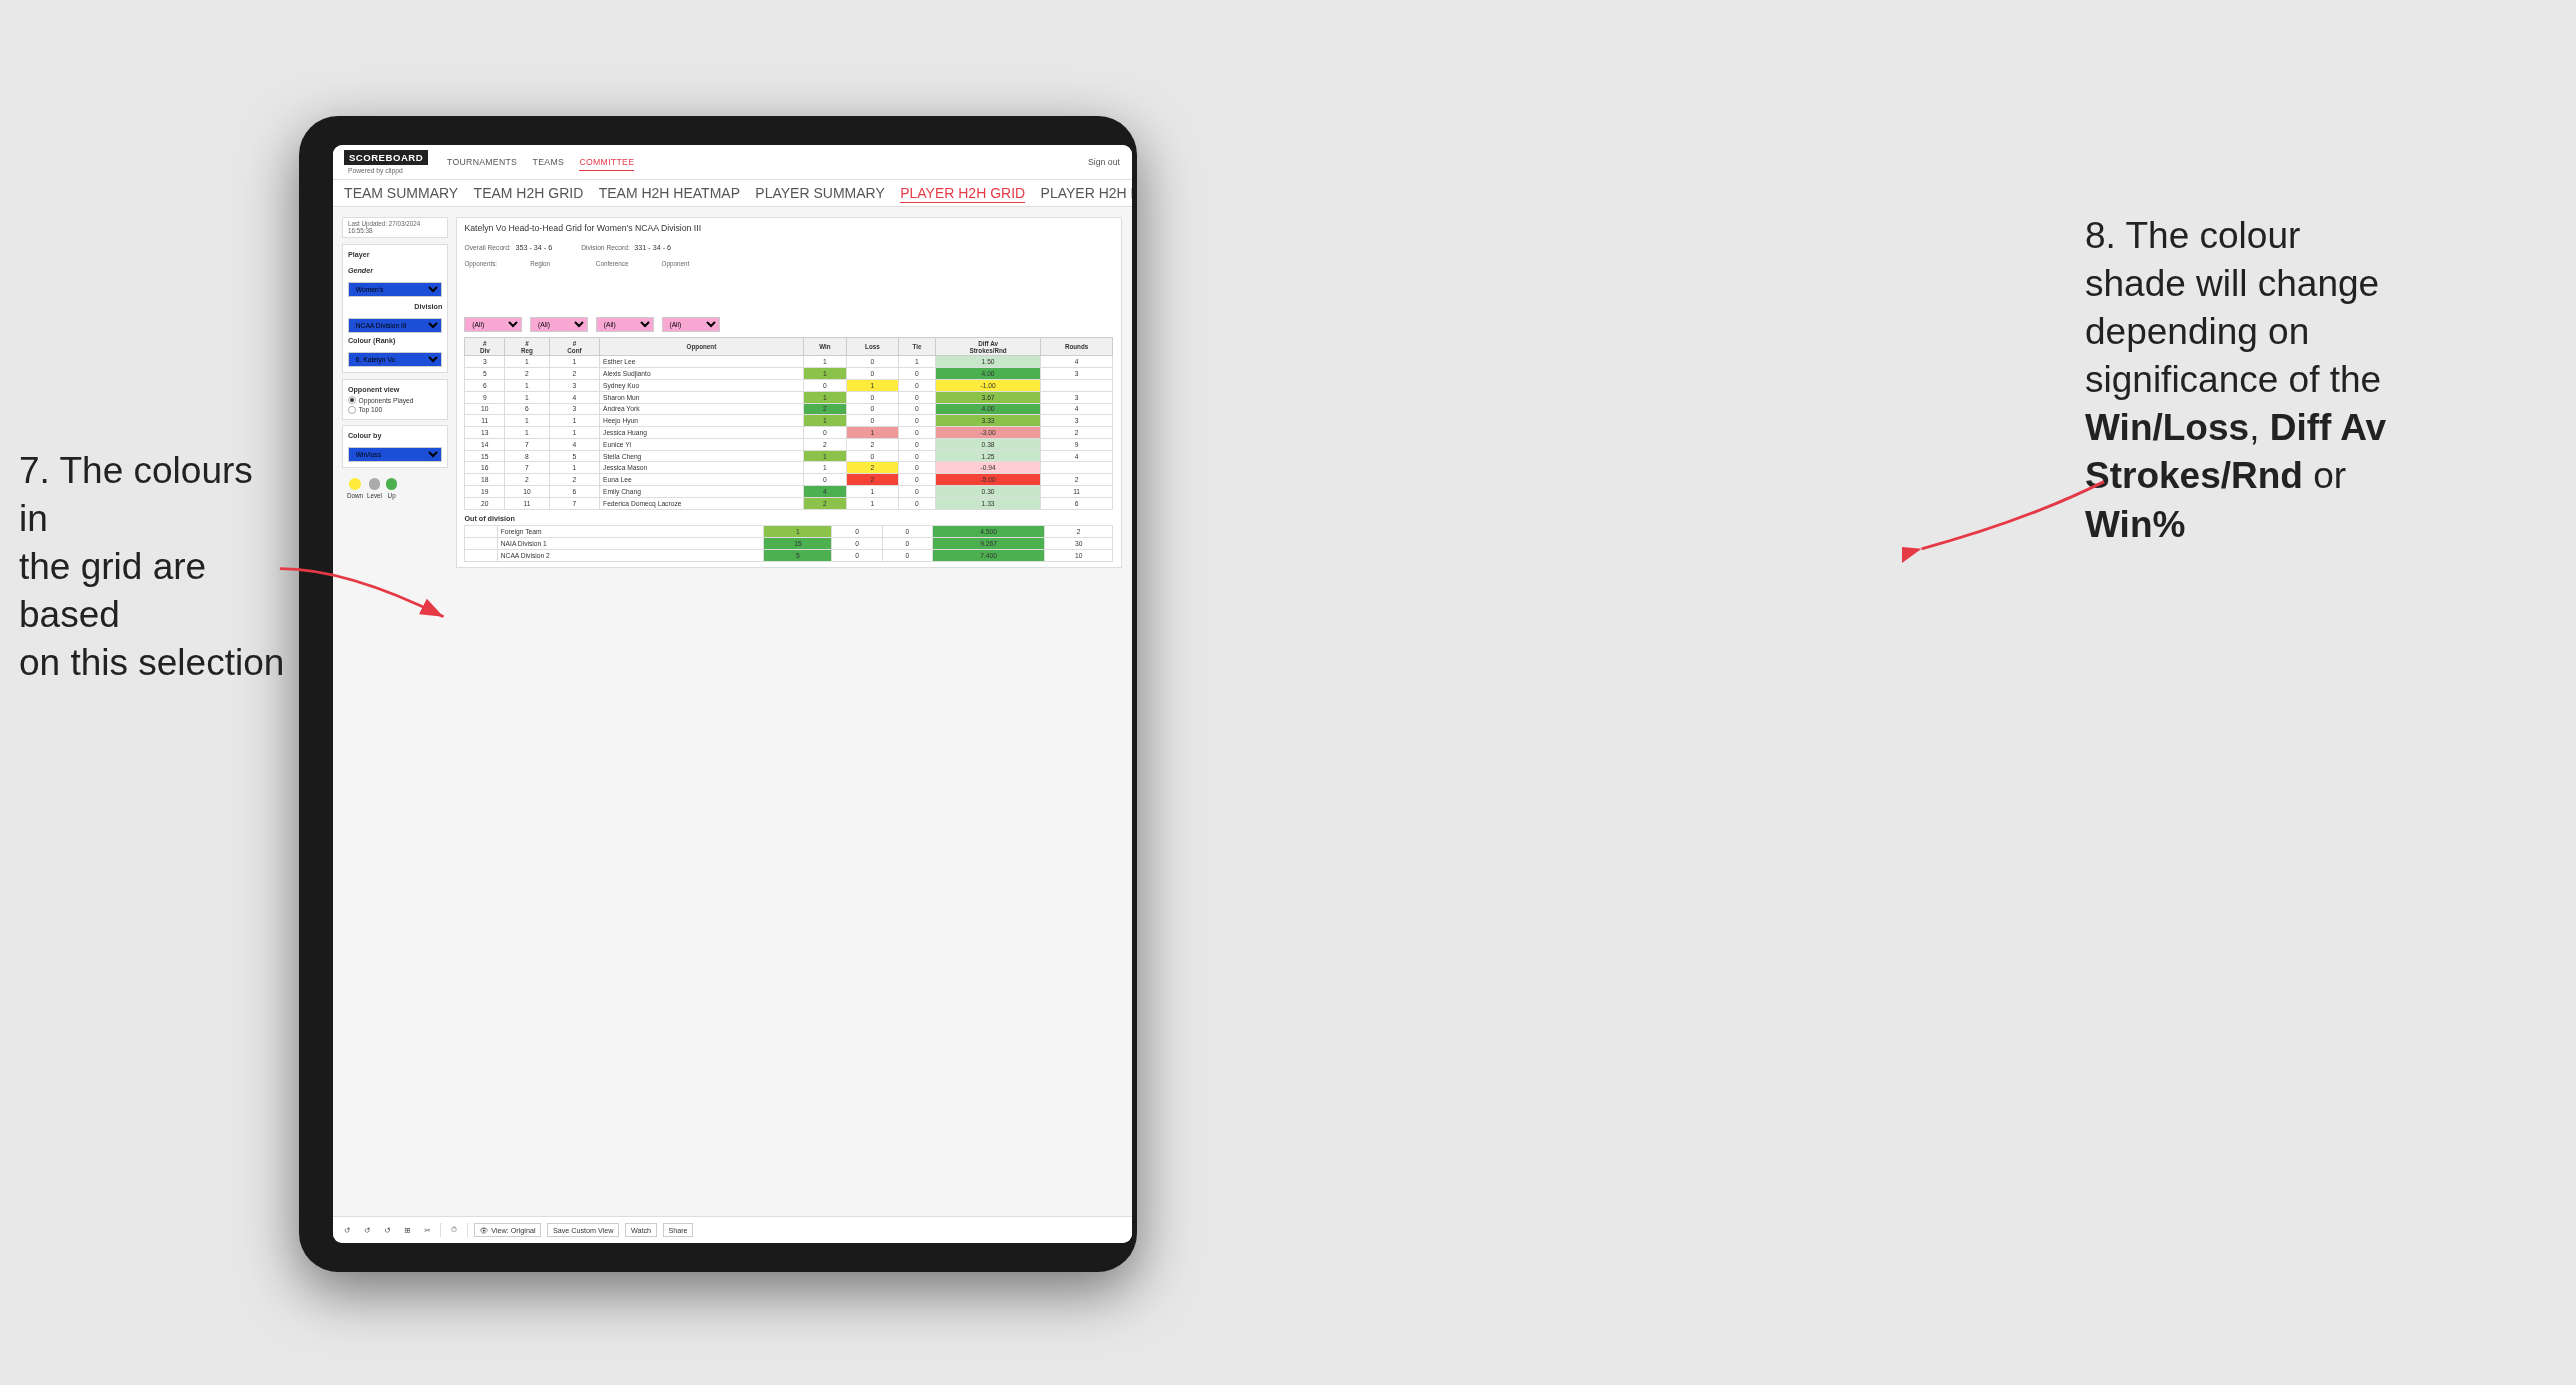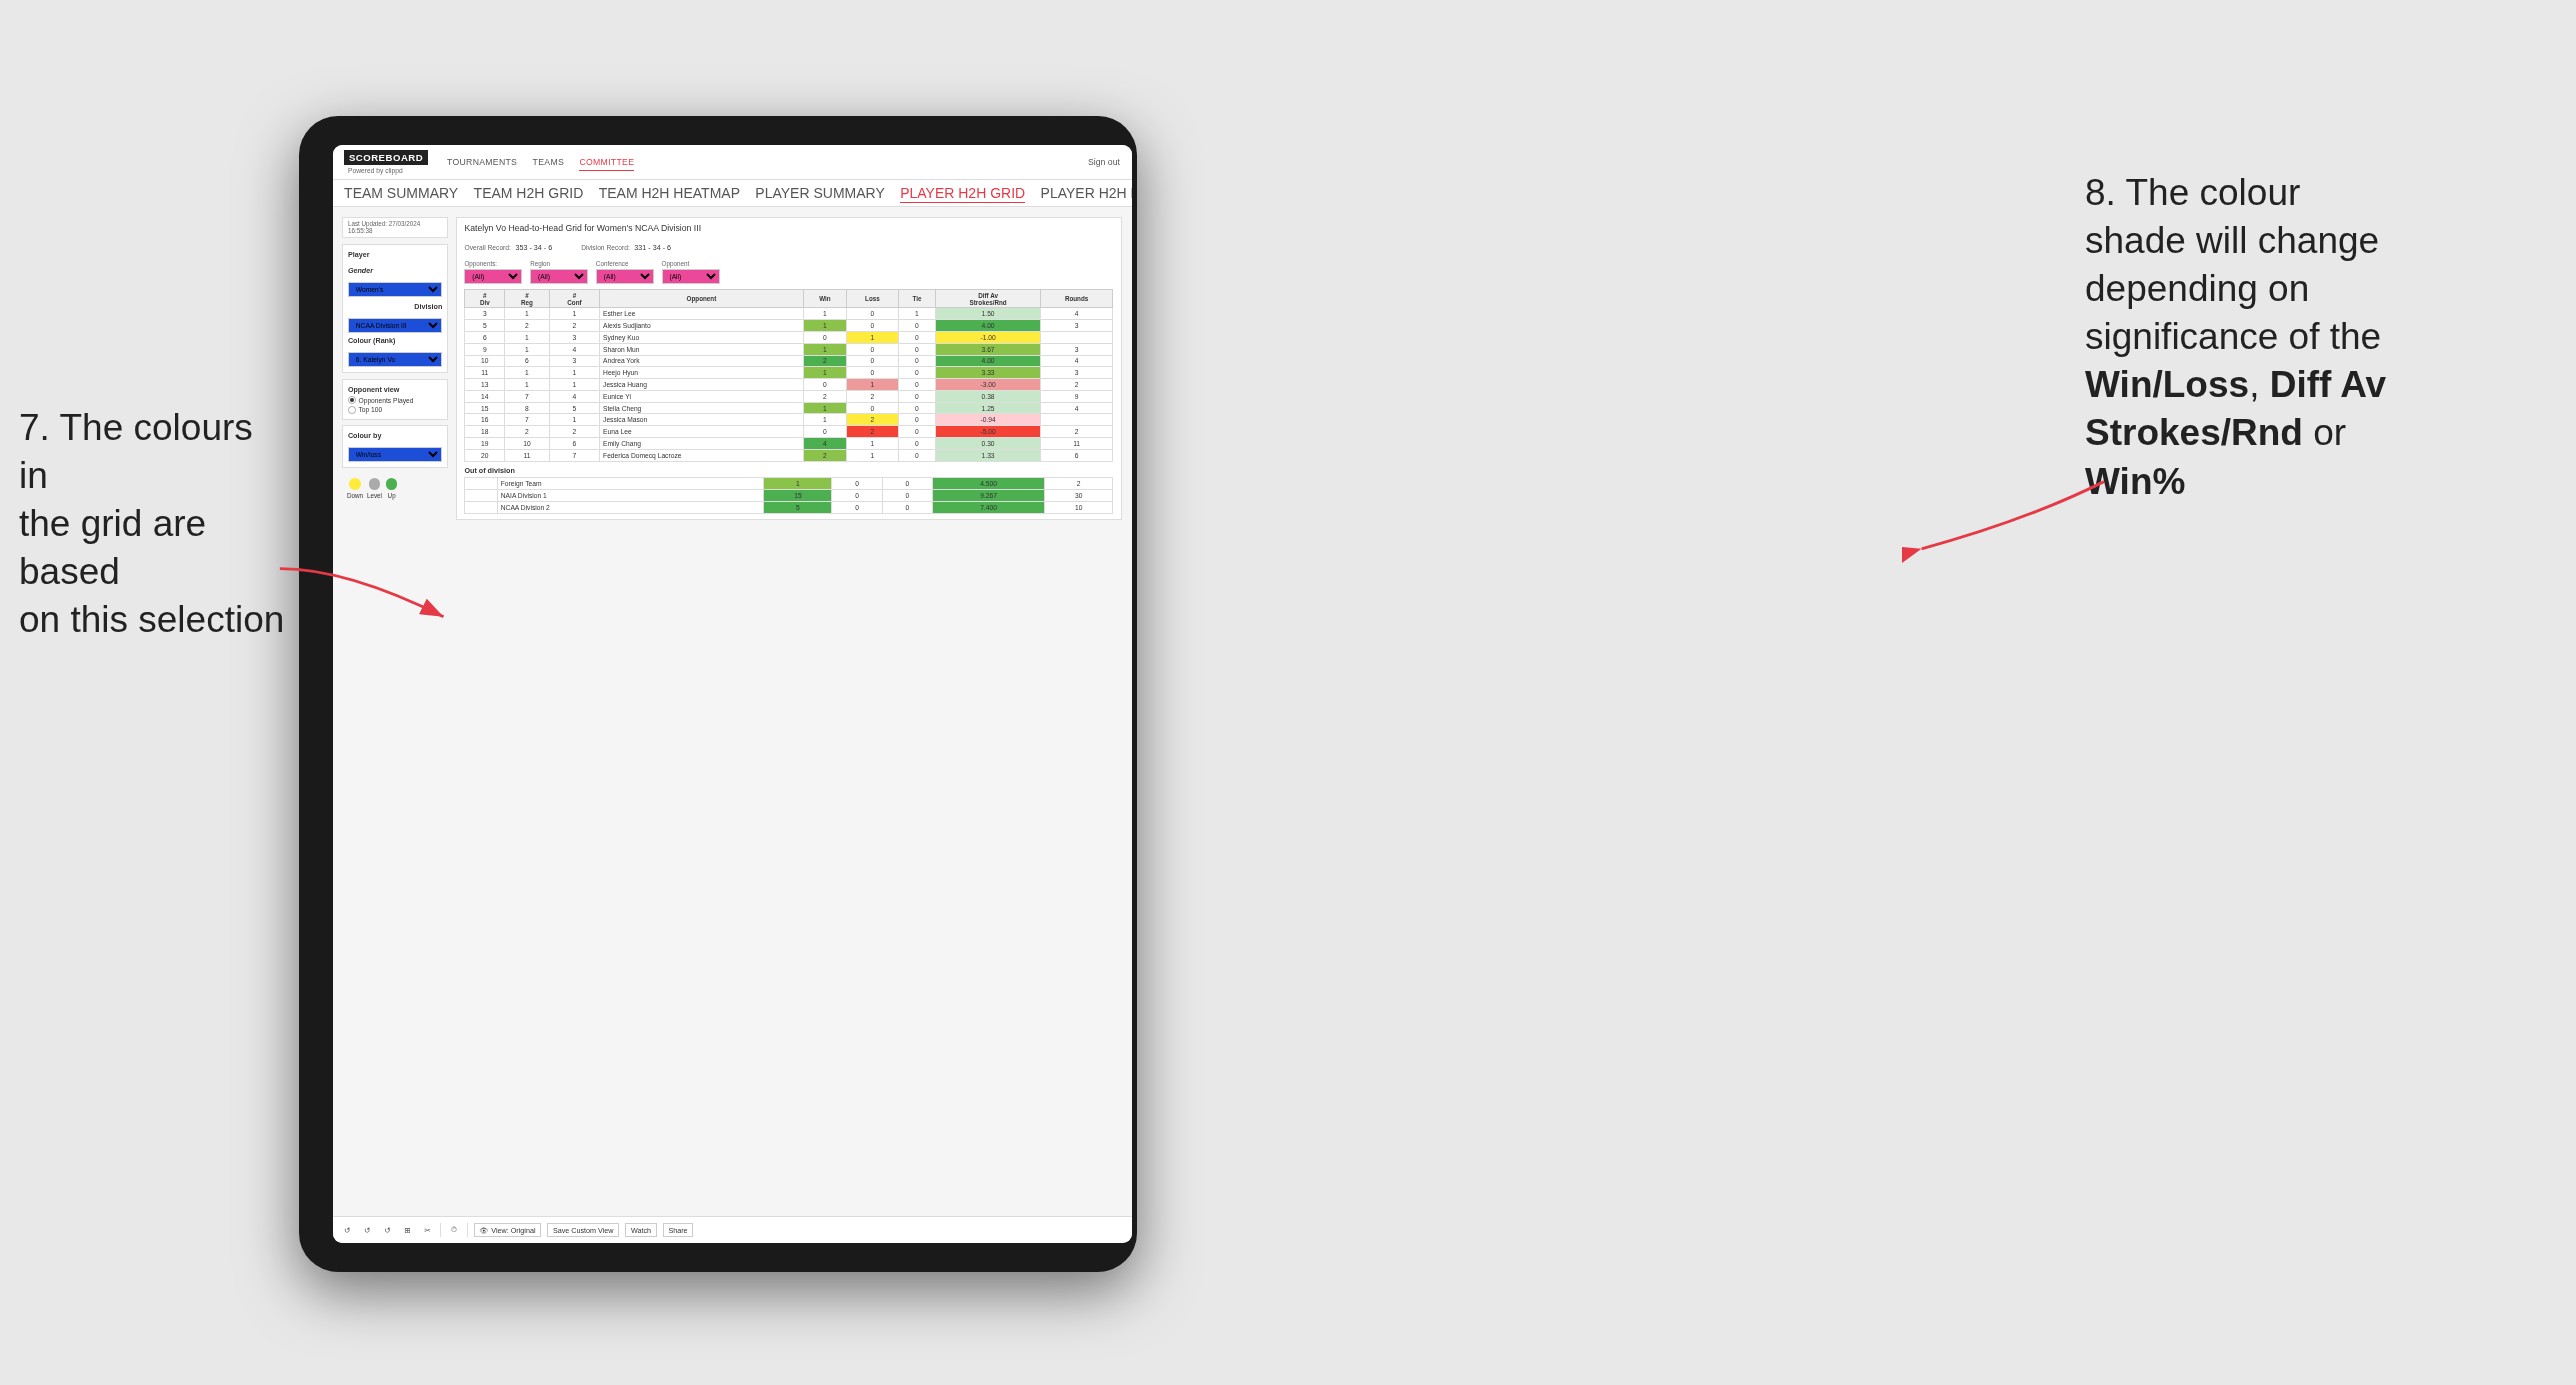--- a/index.html
+++ b/index.html
@@ -252,22 +252,23 @@
       gap: 1.9px;
     }
     .filter-label {
       font-size: 6.3px;
       color: #666;
     }
     .filter-select {
       font-size: 6.7px;
       border: 1px solid #ccc;
       padding: 1.9px 2.9px;
-      background: #ec4899;
+      background: #f9a8d4;
       min-width: 58px;
+      margin-top: 48px;
     }
 
     
     .data-table {
       width: 100%;
       border-collapse: collapse;
       font-size: 6.7px;
     }
     .data-table th {
       background: #f0f0f0;
@@ -338,20 +339,21 @@
       gap: 2.9px;
     }
 
     
     .annotation {
       position: absolute;
       font-size: 37px;
       color: #222;
       font-weight: 400;
       line-height: 1.3;
+      margin-top: 43px;
     }
     .annotation strong { font-weight: 700; }
     .annotation-left {
       left: 19px;
       top: 404px;
       width: 270px;
     }
     .annotation-right {
       right: 19px;
       top: 169px;

